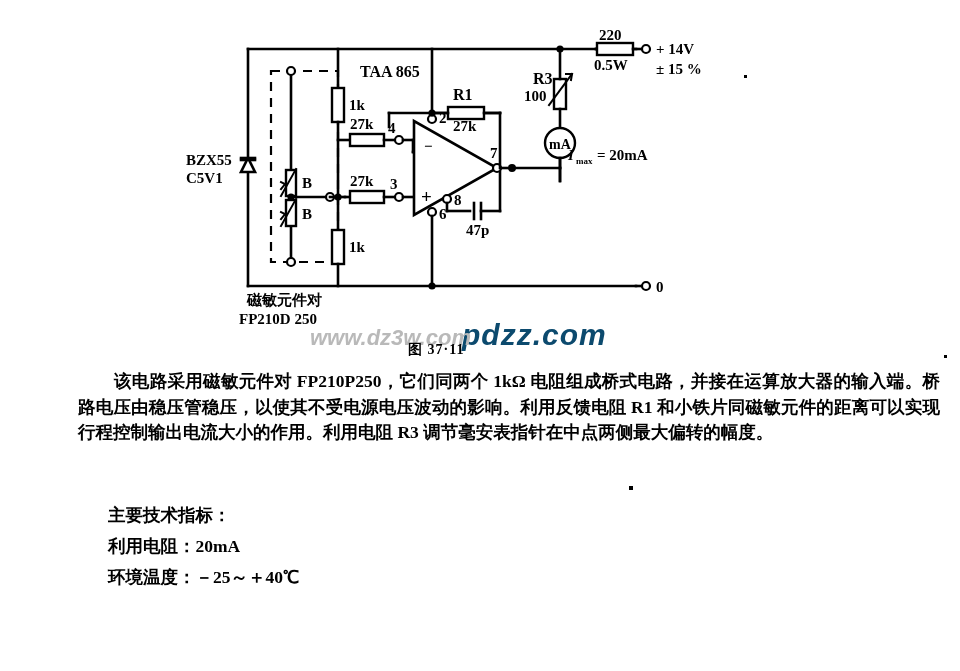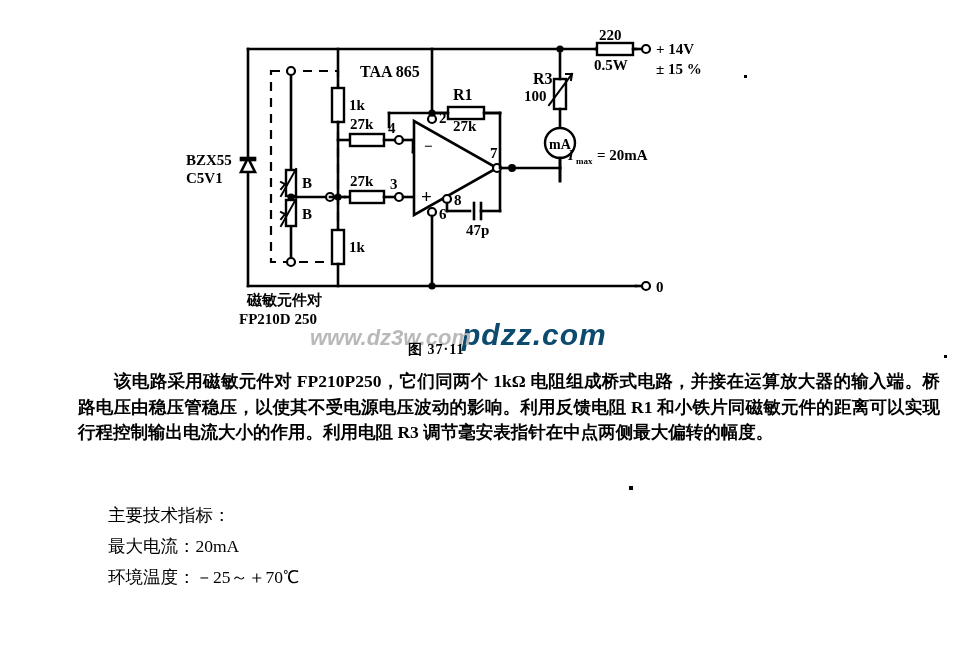--- a/index.html
+++ b/index.html
@@ -45,21 +45,21 @@
     font-weight:bold;
     letter-spacing:0px;
     text-align:justify;
     margin:0 0 1px 0;
     font-family:"Liberation Serif", serif;
   }
   #para-main{text-indent:36px;}
   .spec-line{
     font-size:17.5px;
     line-height:31px;
-    font-weight:normal;
+    font-weight:bold;
     margin:0;
     padding-left:30px;
     font-family:"Liberation Serif", serif;
   }
   #spec-list{position:absolute;left:78px;top:500px;width:600px;}
 
   
   .speck{position:absolute;background:#000;}
 </style>
 </head>
@@ -245,21 +245,21 @@
   <div class="wm" id="wm-main">www.dz3w.com</div>
 
   <div id="fig-caption">图 37·11</div>
 
   <div id="body-text">
     <p class="para" id="para-main">该电路采用磁敏元件对 FP210P250，它们同两个 1kΩ 电阻组成桥式电路，并接在运算放大器的输入端。桥路电压由稳压管稳压，以使其不受电源电压波动的影响。利用反馈电阻 R1 和小铁片同磁敏元件的距离可以实现行程控制输出电流大小的作用。利用电阻 R3 调节毫安表指针在中点两侧最大偏转的幅度。</p>
   </div>
 
   <div id="spec-list">
     <p class="spec-line">主要技术指标：</p>
-    <p class="spec-line">最大电流：20mA</p>
-    <p class="spec-line">环境温度：－25～＋70℃</p>
+    <p class="spec-line">利用电阻：20mA</p>
+    <p class="spec-line">环境温度：－25～＋40℃</p>
   </div>
 
   <div class="speck" style="left:629px;top:486px;width:4px;height:4px;"></div>
   <div class="speck" style="left:944px;top:355px;width:3px;height:3px;"></div>
   <div class="speck" style="left:744px;top:75px;width:3px;height:3px;"></div>
 
 </div>
 
 </body></html>

